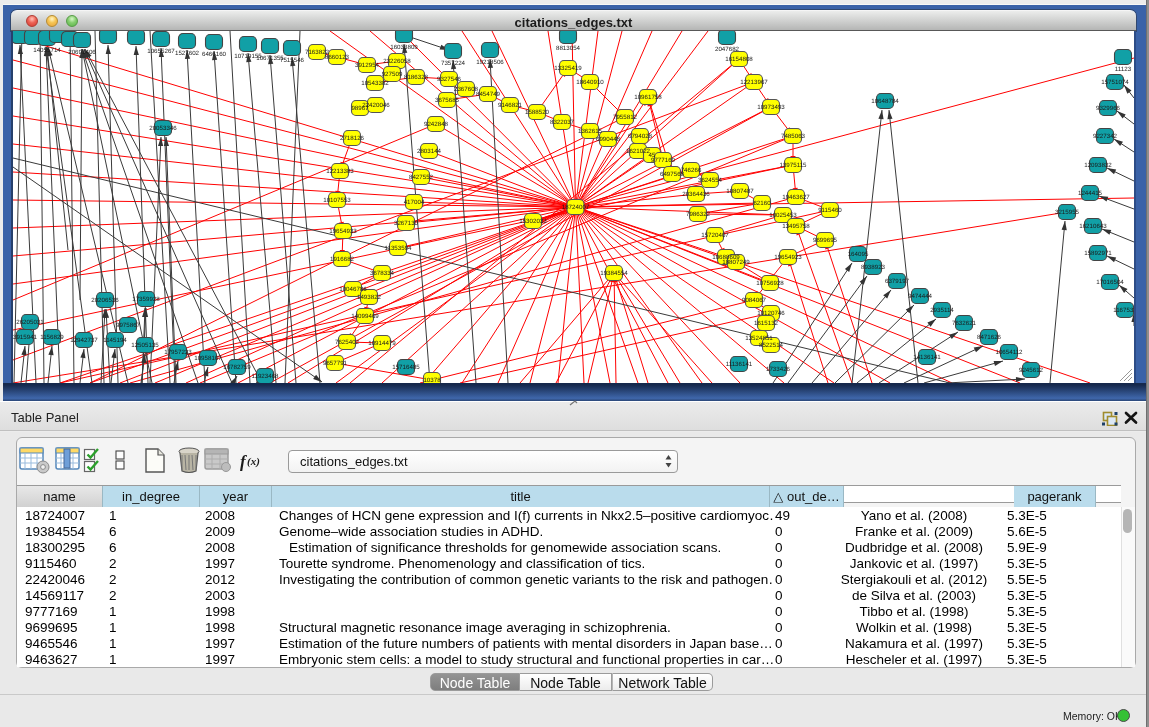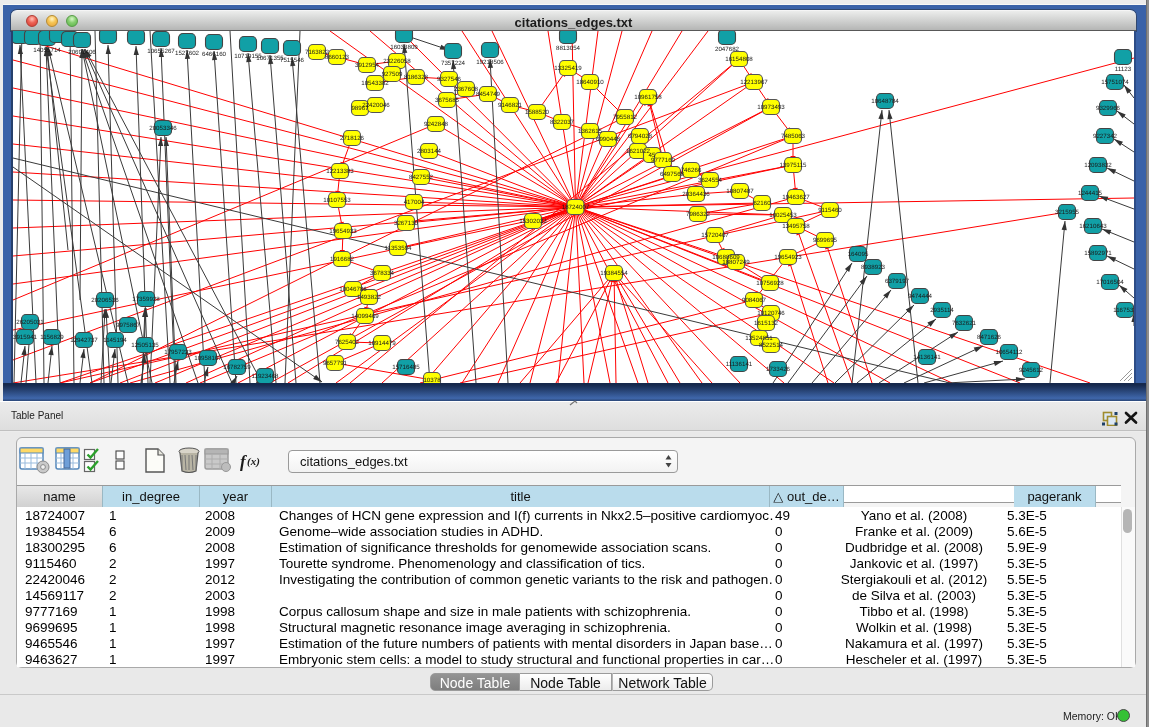--- a/index.html
+++ b/index.html
@@ -13,21 +13,21 @@
  border-top:1px solid #f5f5f5;box-shadow:0 0 0 1px #30476e, inset 0 -1px 0 #585858}
 #title{left:0;top:3.5px;width:100%;text-align:center;font-size:13px;font-weight:bold;color:#1c1c1c;letter-spacing:0}
 .tl{top:4px;width:12px;height:12px;border-radius:50%}
 #tlr{left:15px;background:radial-gradient(circle at 50% 30%,#ffb0a6 8%,#ec6255 45%,#d43b30);border:1px solid #b03c34}
 #tly{left:35px;background:radial-gradient(circle at 50% 30%,#ffeDB0 8%,#f5c452 45%,#e9a33c);border:1px solid #b58b32}
 #tlg{left:55px;background:radial-gradient(circle at 50% 30%,#c8f0b8 8%,#84cd6e 45%,#5ab54a);border:1px solid #579b47}
 #canvas{left:13px;top:31px;width:1121px;height:352px;background:#fff;border-left:2px solid #26406c;border-right:2px solid #26406c;margin-left:-2px;box-sizing:content-box}
 #canvR{left:1134px;top:31px;width:2px;height:352px;background:#2d4c86}
 
 #tpbar{left:0;top:401px;width:1146px;height:30px;background:linear-gradient(#ebebeb,#dedede);border-top:1px solid #fff;border-bottom:1px solid #c0c0c0}
-#tptitle{left:11px;top:410px;font-size:10px;color:#222}
+#tptitle{left:11px;top:410px;font-size:13px;color:#222}
 #tpbody{left:0;top:432px;width:1146px;height:295px;background:#e9e9e9}
 #panel{left:16px;top:437px;width:1120px;height:231px;background:#f4f4f4;border:1px solid #a9a9a9;border-radius:6px}
 #combo{left:288px;top:450px;width:390px;height:23px;background:linear-gradient(#fff,#f2f2f2);border:1px solid #9a9a9a;border-radius:4px}
 #combotext{left:300px;top:454px;font-size:13px;color:#111}
 
 #thead{left:17px;top:485px;width:1104px;height:18px;background:#fff;border-top:1px solid #9a9a9a;border-bottom:1px solid #9a9a9a}
 .th{position:absolute;top:0;height:22px;line-height:22px;text-align:center;font-size:13px;color:#111;border-right:1px solid #9ab8c4;background:#badcec}
 #tbody{left:17px;top:507px;width:1104px;height:160px;background:#fff}
 .trow{position:absolute;left:17px;width:1104px;height:16px;font-size:13.5px;color:#000}
 .trow span{position:absolute;top:0.5px;white-space:nowrap}
@@ -805,21 +805,21 @@
     <span style="left:188px">2009</span>
     <span style="left:262px;width:494px;overflow:hidden;display:inline-block">Genome–wide association studies in ADHD.</span>
     <span style="left:758px">0</span>
     <span style="left:795px;width:204px;text-align:center">Franke et al. (2009)</span>
     <span style="left:990px">5.6E-5</span>
   </div>
 <div class="trow" style="top:539px">
     <span style="left:8px">18300295</span>
     <span style="left:92px">6</span>
     <span style="left:188px">2008</span>
-    <span style="left:262px;width:494px;overflow:hidden;display:inline-block">Estimation of significance thresholds for genomewide association scans.</span>
+    <span style="left:272px;width:494px;overflow:hidden;display:inline-block">Estimation of significance thresholds for genomewide association scans.</span>
     <span style="left:758px">0</span>
     <span style="left:795px;width:204px;text-align:center">Dudbridge et al. (2008)</span>
     <span style="left:990px">5.9E-9</span>
   </div>
 <div class="trow" style="top:555px">
     <span style="left:8px">9115460</span>
     <span style="left:92px">2</span>
     <span style="left:188px">1997</span>
     <span style="left:262px;width:494px;overflow:hidden;display:inline-block">Tourette syndrome. Phenomenology and classification of tics.</span>
     <span style="left:758px">0</span>
@@ -840,21 +840,20 @@
     <span style="left:92px">2</span>
     <span style="left:188px">2003</span>
     <span style="left:758px">0</span>
     <span style="left:795px;width:204px;text-align:center">de Silva et al. (2003)</span>
     <span style="left:990px">5.3E-5</span>
   </div>
 <div class="trow" style="top:603px">
     <span style="left:8px">9777169</span>
     <span style="left:92px">1</span>
     <span style="left:188px">1998</span>
-    <span style="left:262px;width:494px;overflow:hidden;display:inline-block">Corpus callosum shape and size in male patients with schizophrenia.</span>
     <span style="left:758px">0</span>
     <span style="left:795px;width:204px;text-align:center">Tibbo et al. (1998)</span>
     <span style="left:990px">5.3E-5</span>
   </div>
 <div class="trow" style="top:619px">
     <span style="left:8px">9699695</span>
     <span style="left:92px">1</span>
     <span style="left:188px">1998</span>
     <span style="left:262px;width:494px;overflow:hidden;display:inline-block">Structural magnetic resonance image averaging in schizophrenia.</span>
     <span style="left:758px">0</span>

